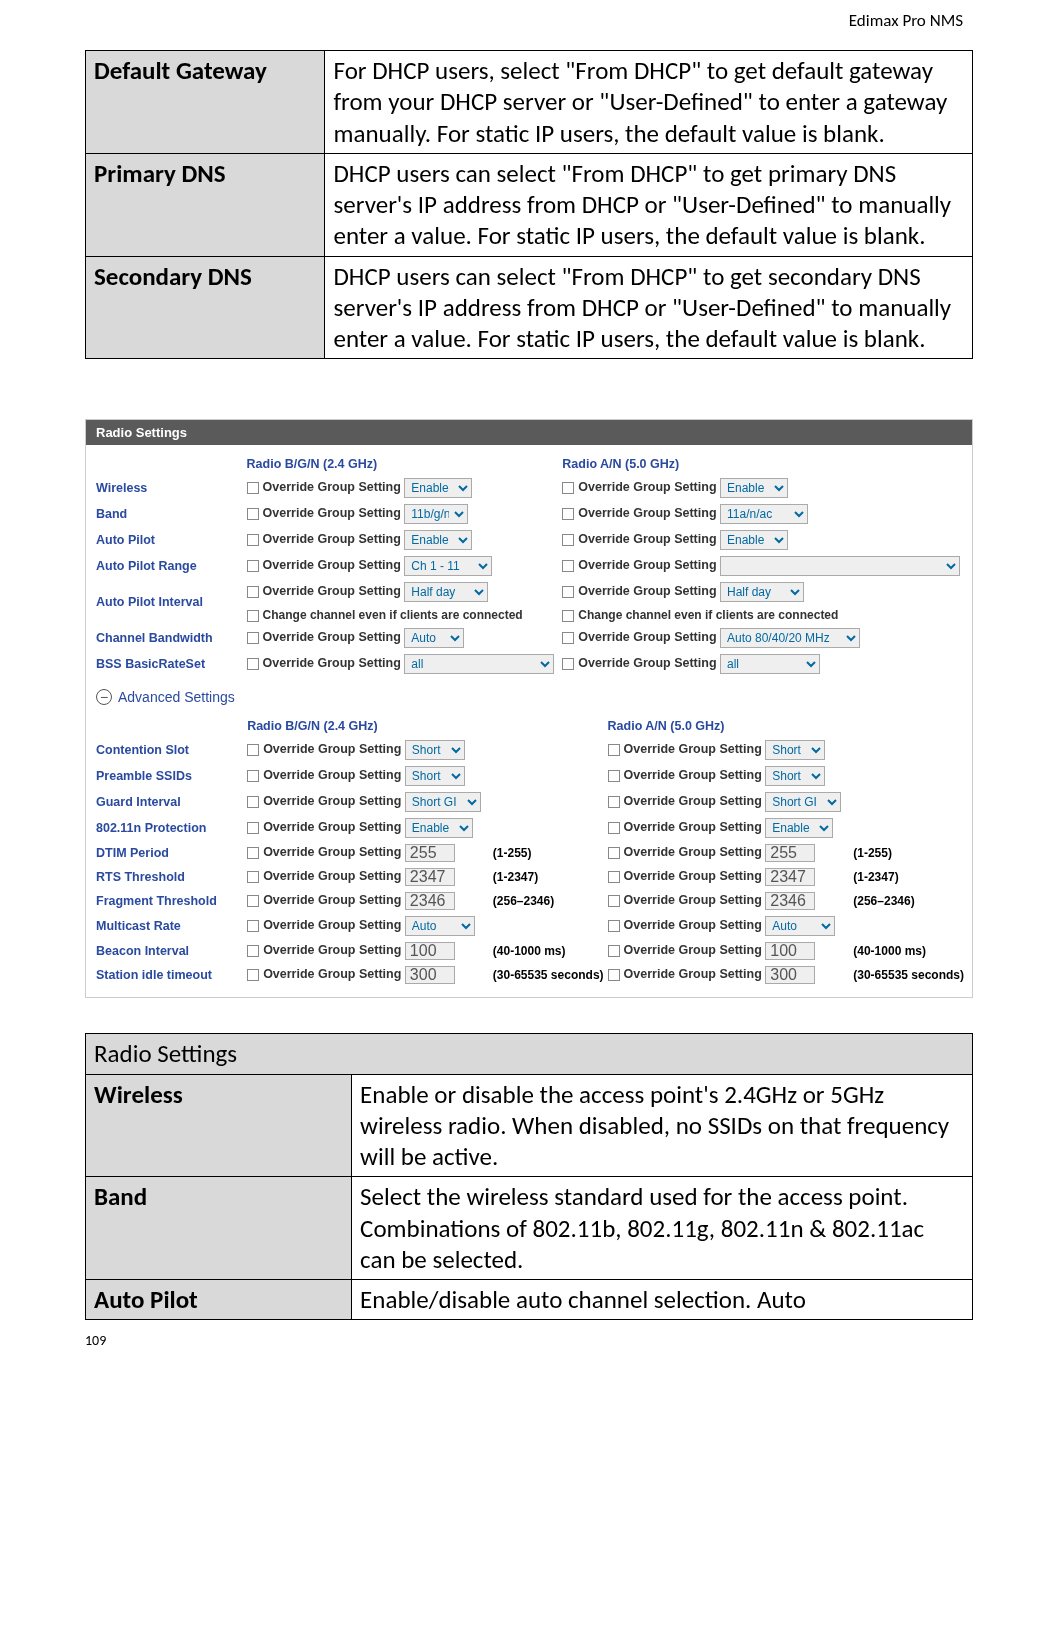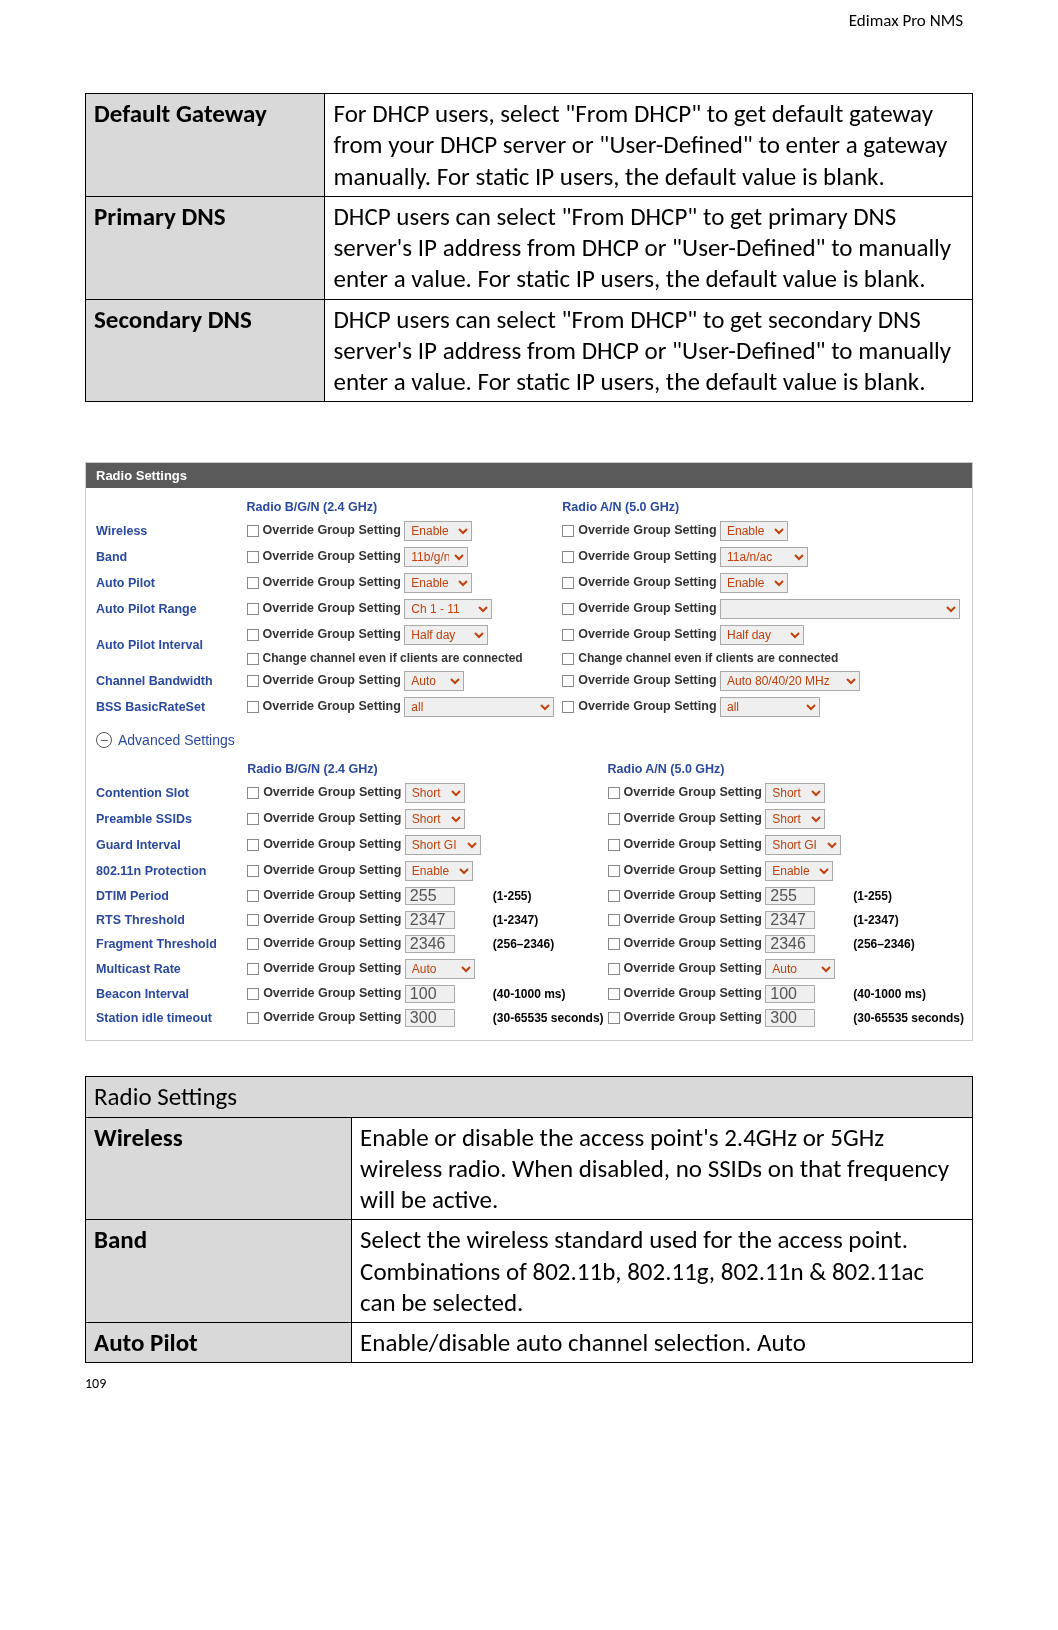--- a/index.html
+++ b/index.html
@@ -2,42 +2,42 @@
 <html><head>
 <meta charset="utf-8">
 <style>
   * { box-sizing: border-box; }
   body { margin:0; padding:0; font-family: Calibri, Arial, sans-serif; background:#fff; color:#000; width:1058px; }
   .page { padding:50px 85px 40px 85px; position:relative; }
   .hdr-right { position:absolute; top:10px; right:95px; font-size:17px; }
   .page-num { text-align:left; font-size:14px; margin-top:12px; }
 
   
-  table.desc { border-collapse:collapse; width:100%; margin-bottom:60px;margin-top:43px; }
+  table.desc { border-collapse:collapse; width:100%; margin-bottom:60px; }
   table.desc td { border:1px solid #000; padding:4px 8px; font-size:25px; line-height:1.25; vertical-align:top; }
   table.desc td.lbl { background:#d9d9d9; font-weight:bold; width:27%; }
 
   
   table.desc2 { border-collapse:collapse; width:100%; margin-top:35px; }
   table.desc2 td { border:1px solid #000; padding:4px 8px; font-size:25px; line-height:1.25; vertical-align:top; }
   table.desc2 td.lbl { background:#d9d9d9; font-weight:bold; width:30%; }
   table.desc2 td.span { background:#d9d9d9; font-size:25px; padding:4px 8px; }
 
   
   .panel { border:1px solid #ccc; background:#fff; font-family:Arial,Helvetica,sans-serif; font-size:12.5px; color:#333; }
   .panel .bar { background:#5a5a5a; color:#fff; font-size:13px; font-weight:bold; padding:5px 10px; }
   .panel-body { padding:6px 6px 10px 6px; }
   table.radio { width:100%; border-collapse:collapse; }
   table.radio td { padding:3px 2px; vertical-align:middle; font-size:12.5px; white-space:nowrap; }
   table.radio td.name { color:#2a4aa0; font-weight:bold; width:160px; padding-left:4px; }
   table.radio td.colhdr { color:#2a4aa0; font-weight:bold; padding-top:6px; padding-bottom:4px; }
   table.radio td.hint { color:#000000; font-weight:bold; font-size:12px; padding-left:10px; }
   .cb { display:inline-block; width:12px; height:12px; border:1px solid #888; background:#fff; vertical-align:middle; margin-right:4px; }
   .ogs { font-weight:bold; font-size:12.5px; }
-  select.sel { font-size:12px; height:20px; background:#efefef; border:1px solid #aaa; color:#c2410c; padding:0 2px; vertical-align:middle; }
+  select.sel { font-size:12px; height:20px; background:#efefef; border:1px solid #aaa; color:#0369a1; padding:0 2px; vertical-align:middle; }
   input.txt { font-size:16px; height:18px; border:1px solid #aaa; background:#efefef; color:#555; padding:0 4px; width:50px; vertical-align:middle; }
   .adv-hdr { color:#2a4aa0; font-size:14px; padding:12px 4px 8px 4px; display:flex; align-items:center; gap:6px; }
   .adv-hdr .circ { width:16px; height:16px; border:1px solid #555; border-radius:50%; display:inline-flex; align-items:center; justify-content:center; font-size:14px; line-height:1; color:#555; }
   .change-txt { font-weight:bold; font-size:12px; padding-left:0; }
 </style>
 </head>
 <body>
 
 <div class="page">
   <div class="hdr-right">Edimax Pro NMS</div>

